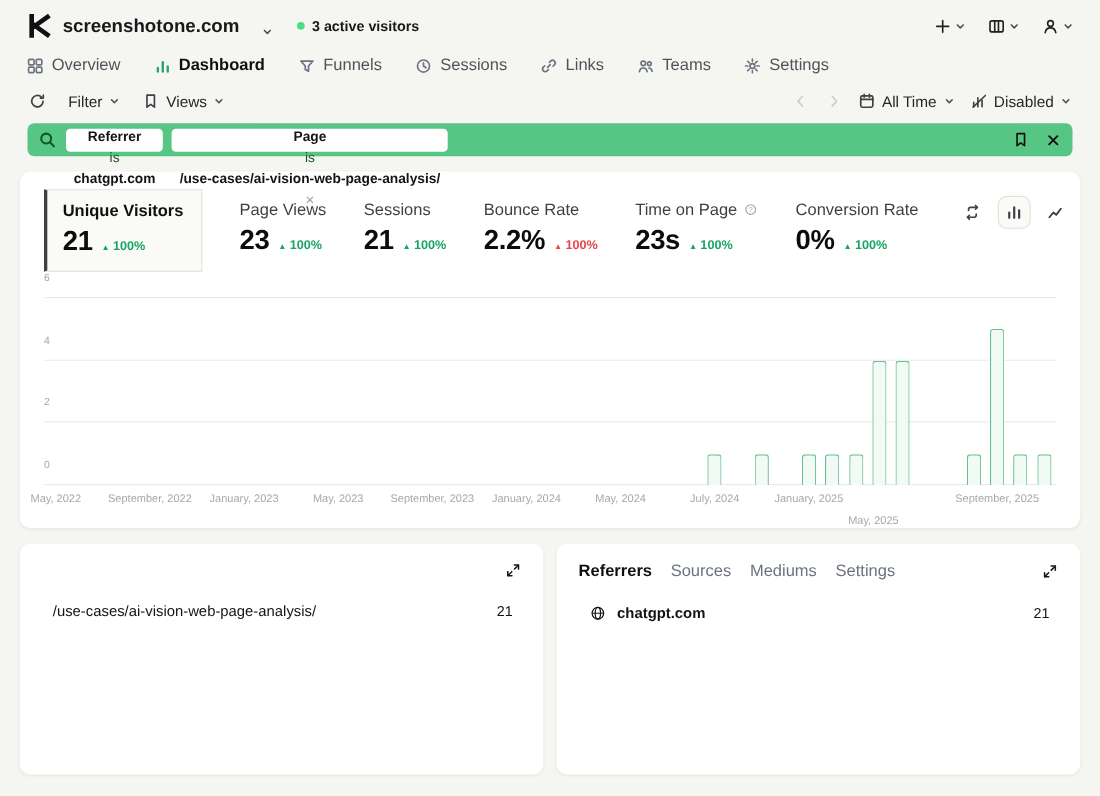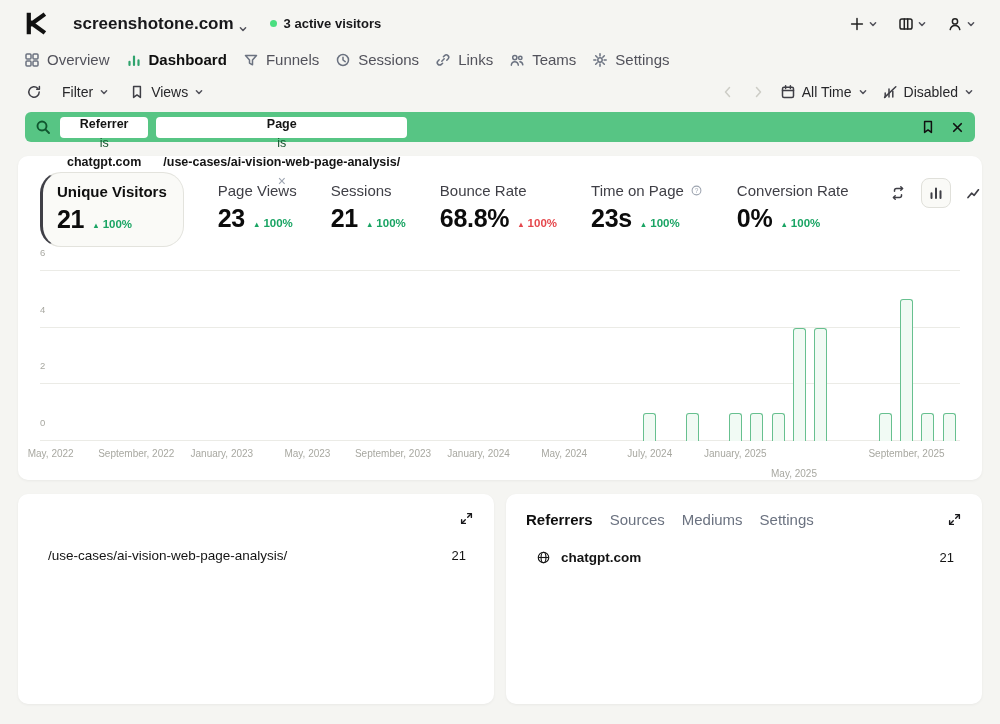--- a/index.html
+++ b/index.html
@@ -9,29 +9,29 @@
     font-family:"Liberation Sans","DejaVu Sans",sans-serif;
     color:#18181b;
     font-size:14px;
   }
   [data-interactable="true"] { cursor:pointer; }
   svg { display:block; }
 
   
   .header { display:flex; align-items:center; padding:12px 24px 6px; gap:8px; }
   .logo { color:#111; }
-  .site { display:flex; align-items:flex-end; gap:4px; font-size:17px; font-weight:700; margin-left:18px; }
+  .site { display:flex; align-items:flex-end; gap:20px; font-size:17px; font-weight:700; margin-left:2px; }
   .caret { color:#52525b; display:inline-flex; }
   .visitors { display:flex; align-items:center; gap:7px; margin-left:14px; font-size:13px; font-weight:600; }
   .dot { width:7px; height:7px; border-radius:50%; background:#4ade80; }
   .header-actions { margin-left:auto; display:flex; align-items:center; gap:20px; color:#222; }
   .hbtn { display:flex; align-items:center; gap:3px; }
 
   
-  .nav { display:flex; align-items:center; gap:16px; padding:10px 24px 6px; font-size:15px; color:#52525b; }
+  .nav { display:flex; align-items:center; gap:30px; padding:10px 24px 6px; font-size:15px; color:#52525b; }
   .nav-item { display:flex; align-items:center; gap:7px; }
   .nav-item .nav-icon { color:#6b7280; display:inline-flex; }
   .nav-item.active { color:#0f0f0f; font-weight:700; }
   .nav-item.active .nav-icon { color:#2fa36d; }
 
   
   .toolbar { display:flex; align-items:center; gap:20px; padding:10px 26px 4px; font-size:14px; color:#27272a; font-weight:500; }
   .tbtn { display:flex; align-items:center; gap:6px; }
   .tbtn .t-icon { display:inline-flex; color:#3f3f46; }
   .toolbar-right { margin-left:auto; display:flex; align-items:center; gap:14px; }
@@ -46,21 +46,21 @@
   .chip .chip-op { color:#14532d; font-weight:500; }
   .chip .chip-x { color:#9ca3af; font-weight:400; font-size:14px; line-height:1; }
   .fb-right { margin-left:auto; display:flex; align-items:center; gap:14px; color:#101010; }
   .fb-right span { display:inline-flex; }
 
   
   .main-card { margin:14px 18px 0; background:#fff; border-radius:10px; padding:16px 22px 8px; height:324px; box-shadow:0 1px 3px rgba(20,20,20,.05); }
   .metrics { display:flex; align-items:flex-start; gap:34px; }
   .metrics-list { display:flex; align-items:flex-start; gap:34px; }
   .metric { padding:10px 0 0; }
-  .metric.selected { border:1px solid #e3e3dd; border-left:3px solid #3f3f46; background:#fafaf7; border-radius:21px; padding:10px 16px 12px 14px; }
+  .metric.selected { border:1px solid #e3e3dd; border-left:3px solid #3f3f46; background:#fafaf7; border-radius:0; padding:10px 16px 12px 14px; }
   .metric-label { font-size:15px; color:#3f3f46; white-space:nowrap; display:flex; align-items:center; gap:6px; }
   .metric.selected .metric-label { color:#0f0f0f; font-weight:600; }
   .metric-label .info { color:#9ca3af; display:inline-flex; }
   .metric-value-row { display:flex; align-items:baseline; gap:8px; margin-top:5px; }
   .metric-value { font-size:25px; font-weight:600; color:#0c0c0c; letter-spacing:-.3px; }
   .metric-change { display:flex; align-items:baseline; gap:3px; font-size:11.5px; font-weight:600; }
   .metric-change .tri { font-size:7.5px; }
   .metric-change.positive { color:#19a463; }
   .metric-change.negative { color:#e5484d; }
   .chart-controls { margin-left:auto; display:flex; align-items:center; gap:8px; color:#3f3f46; padding-top:6px; }
@@ -370,21 +370,21 @@
                 <span class="tri" data-interactable="false">▲</span>
                 <span class="pct" data-interactable="false">100%</span>
               </span>
             </div>
           </div>
           <div class="metric" data-interactable="true">
             <div class="metric-label" data-interactable="false">
               <span data-interactable="false">Bounce Rate</span>
             </div>
             <div class="metric-value-row" data-interactable="false">
-              <span class="metric-value" data-interactable="false">68.8%</span>
+              <span class="metric-value" data-interactable="false">2.2%</span>
               <span class="metric-change negative" data-interactable="false">
                 <span class="tri" data-interactable="false">▲</span>
                 <span class="pct" data-interactable="false">100%</span>
               </span>
             </div>
           </div>
           <div class="metric" data-interactable="true">
             <div class="metric-label" data-interactable="false">
               <span data-interactable="false">Time on Page</span>
               <span class="info" data-interactable="false">

